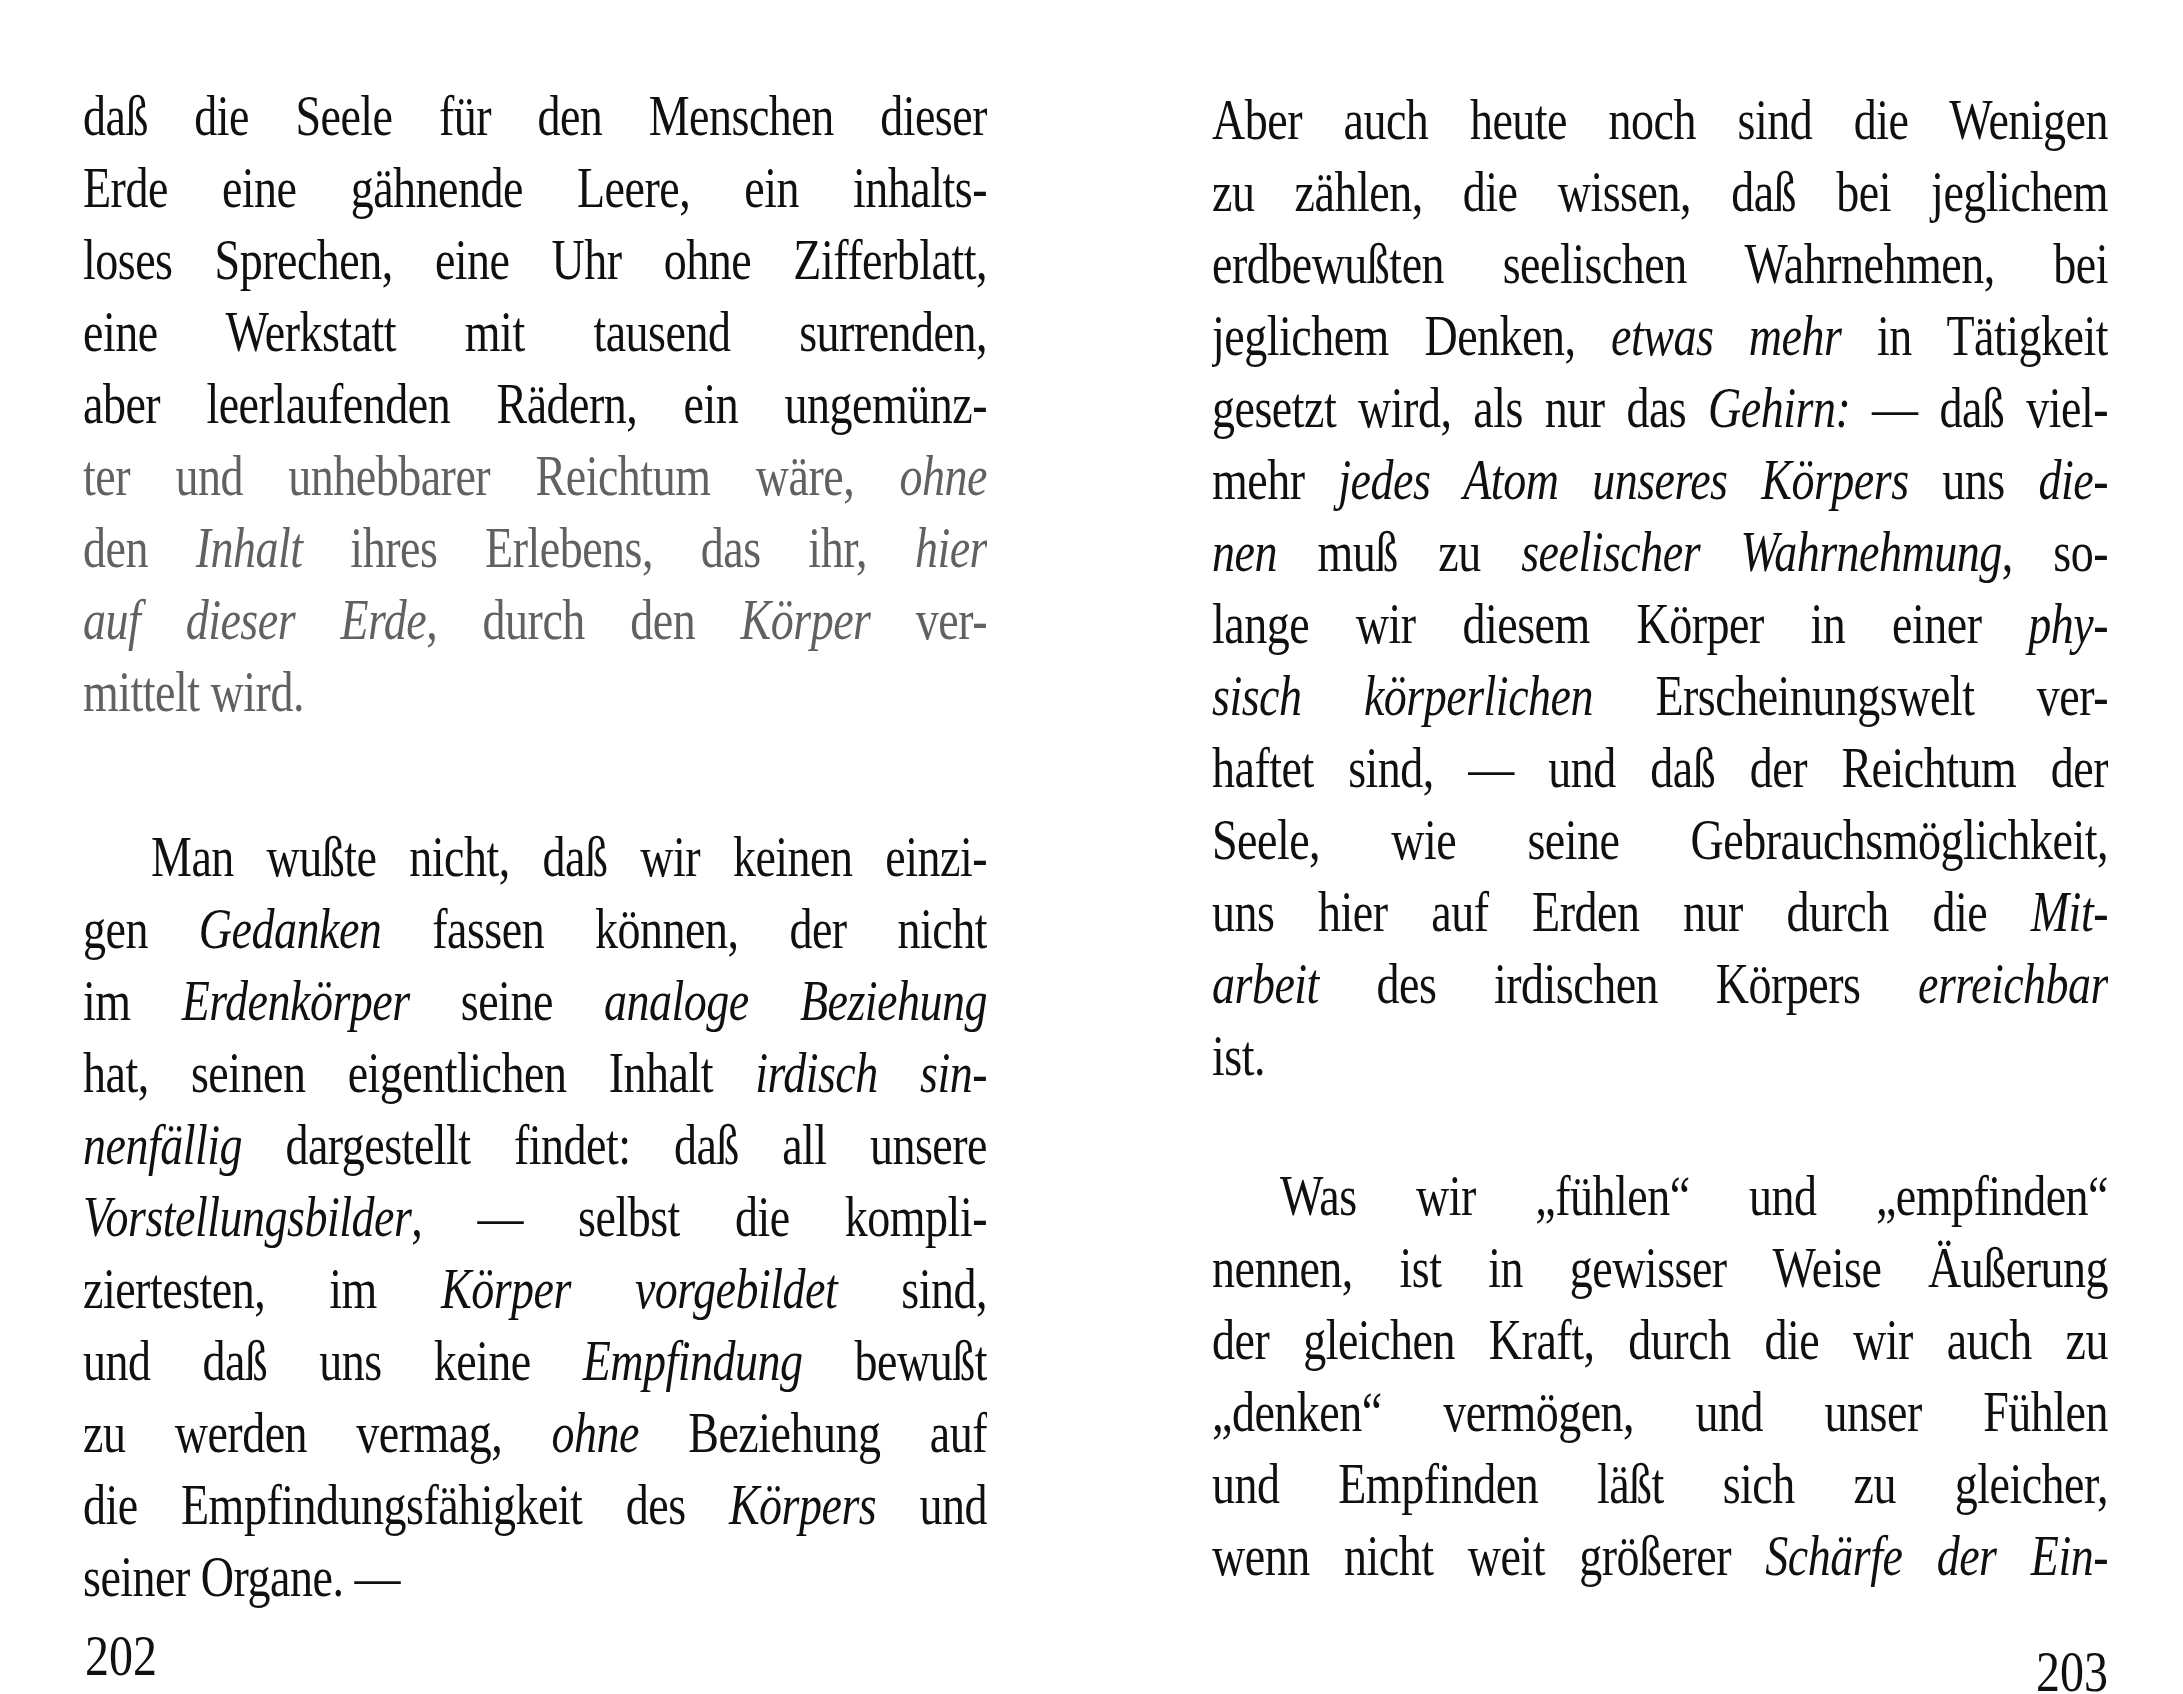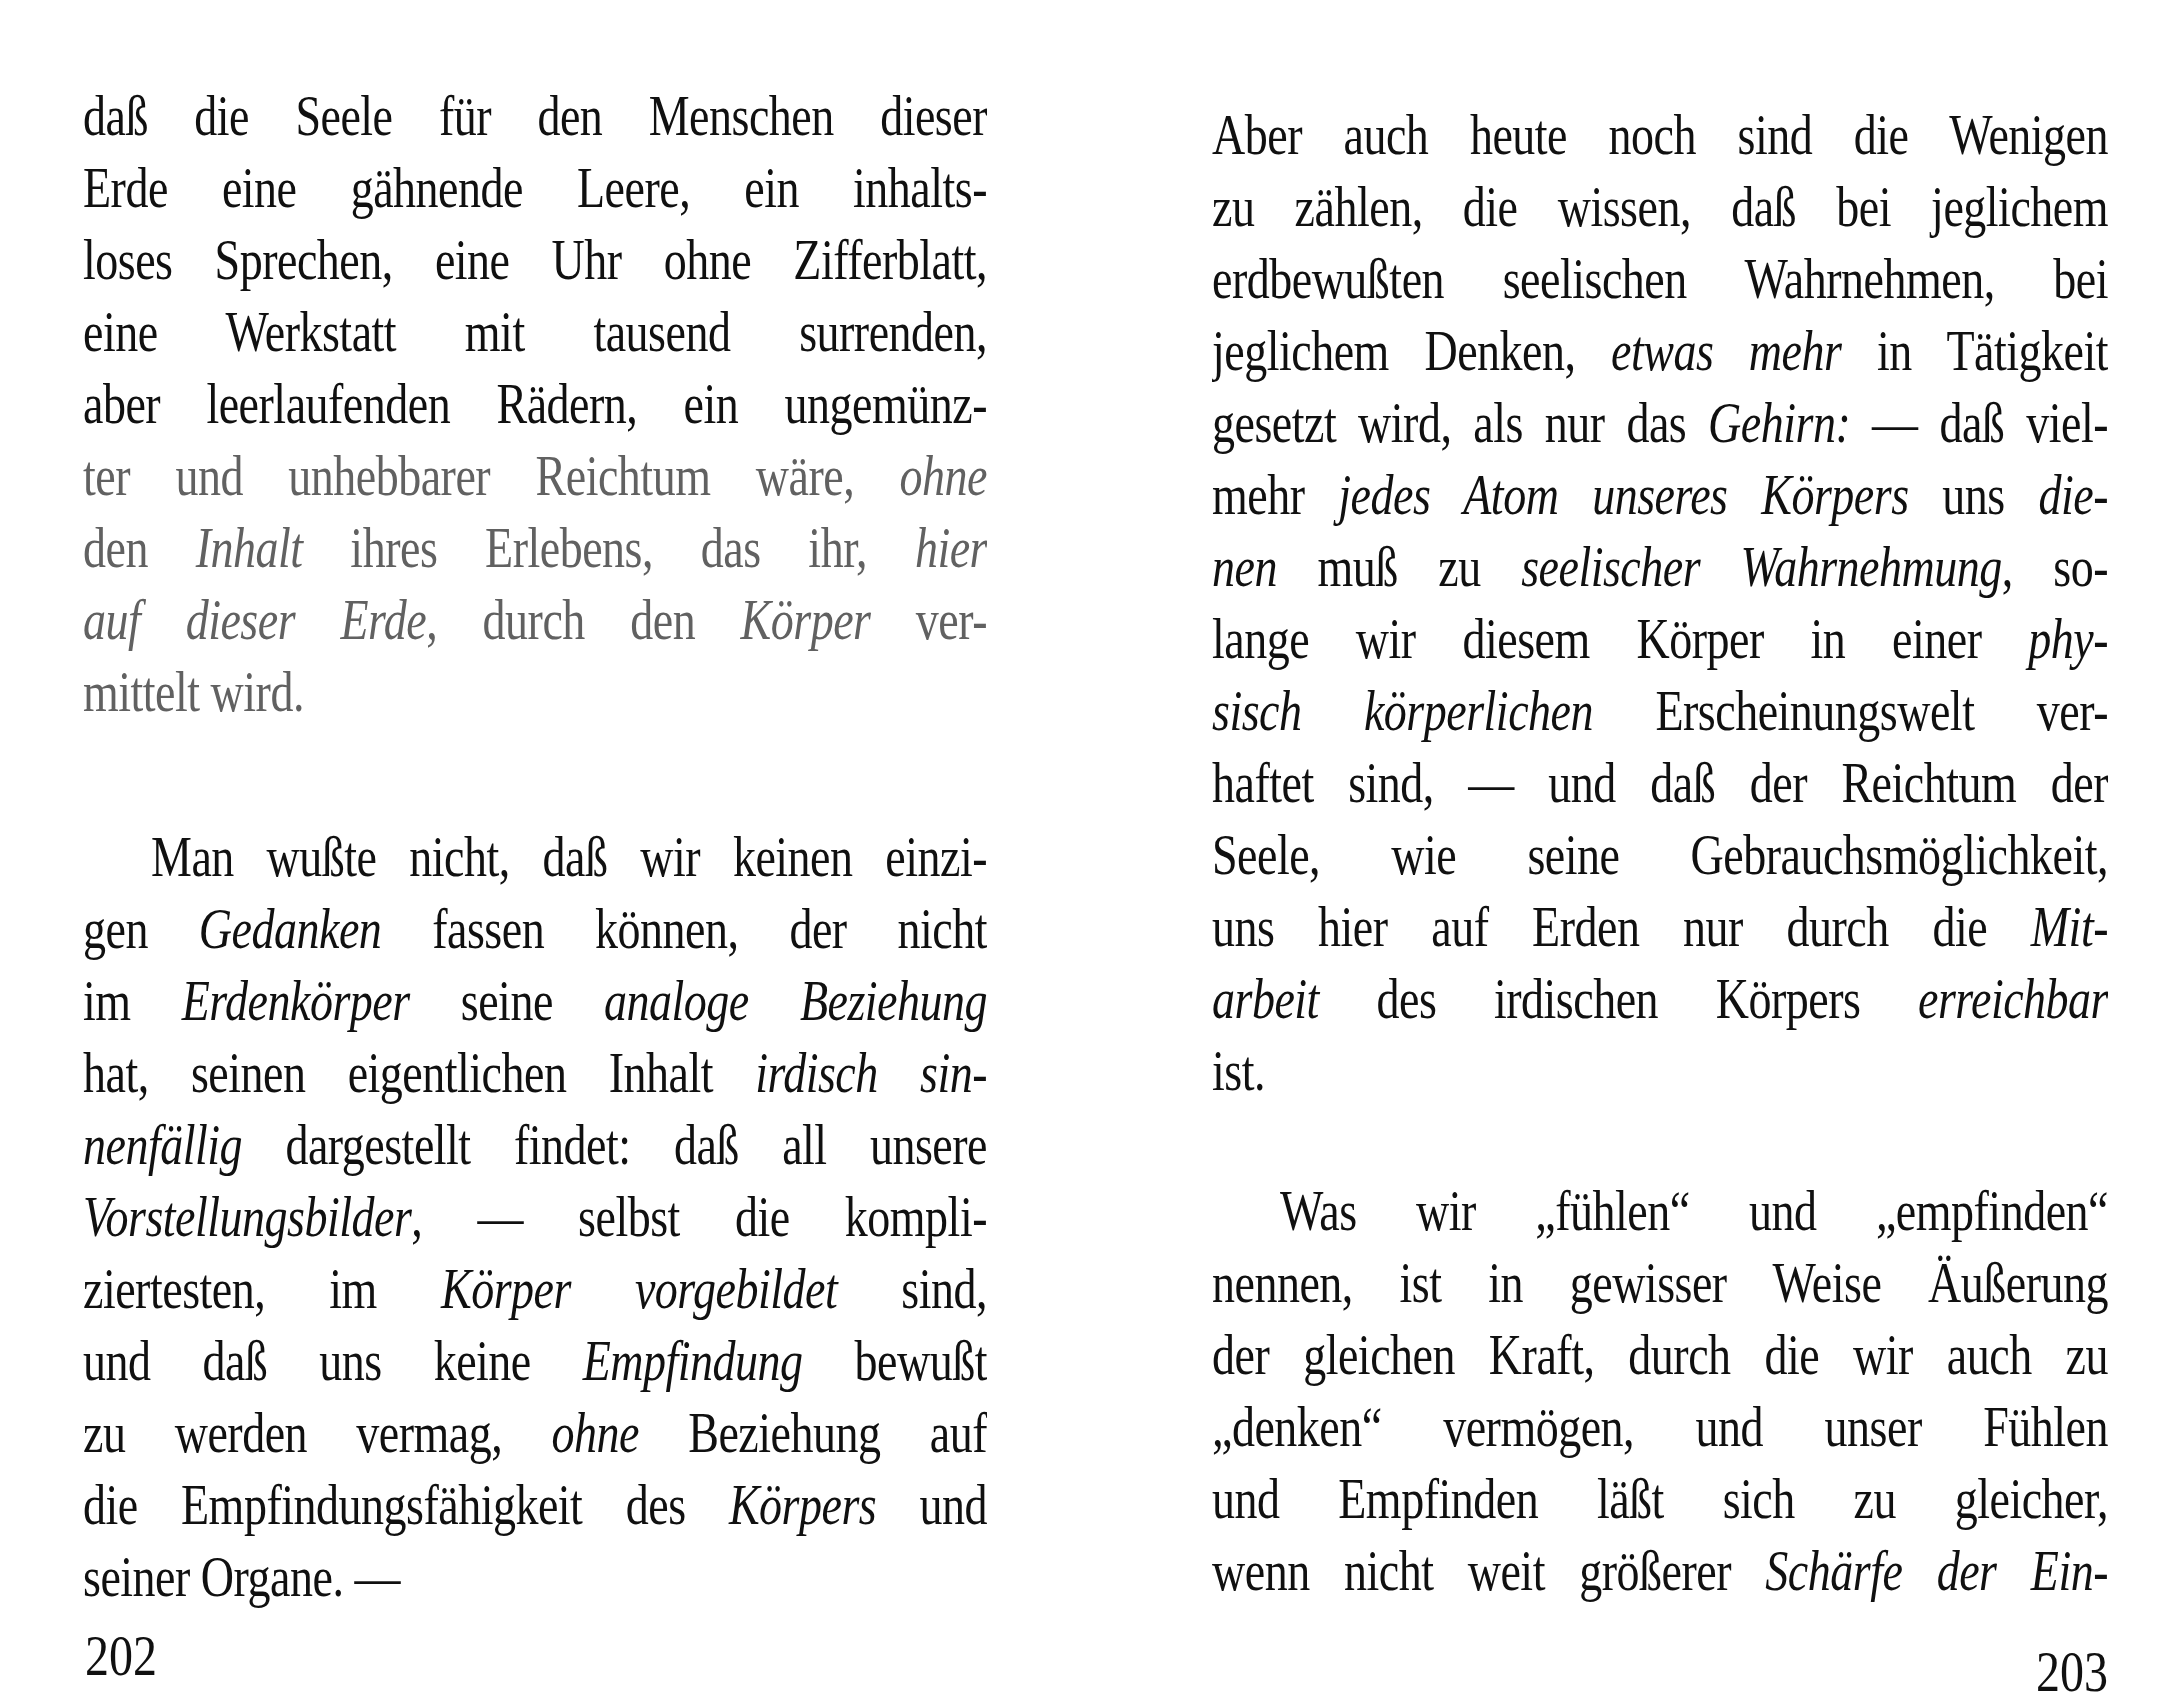--- a/index.html
+++ b/index.html
@@ -7,21 +7,21 @@
     width:2184px;height:1694px;
     background:#ffffff;
     position:relative;
     font-family:"Liberation Serif","DejaVu Serif",serif;
     color:#101010;
     overflow:hidden;
   }
   .spread{position:absolute;inset:0;margin-top:45px;}
   .page-col{position:absolute;}
   .page-col.left{left:83px;top:35px;width:904px;}
-  .page-col.right{left:1212px;top:54px;width:896px;}
+  .page-col.right{left:1212px;top:39px;width:896px;}
 
   .line{
     height:72px;
     line-height:72px;
     font-size:46px;
     letter-spacing:-0.5px;
     text-align:justify;
     text-justify:inter-word;
     text-align-last:justify;
     transform:scaleY(1.24);

